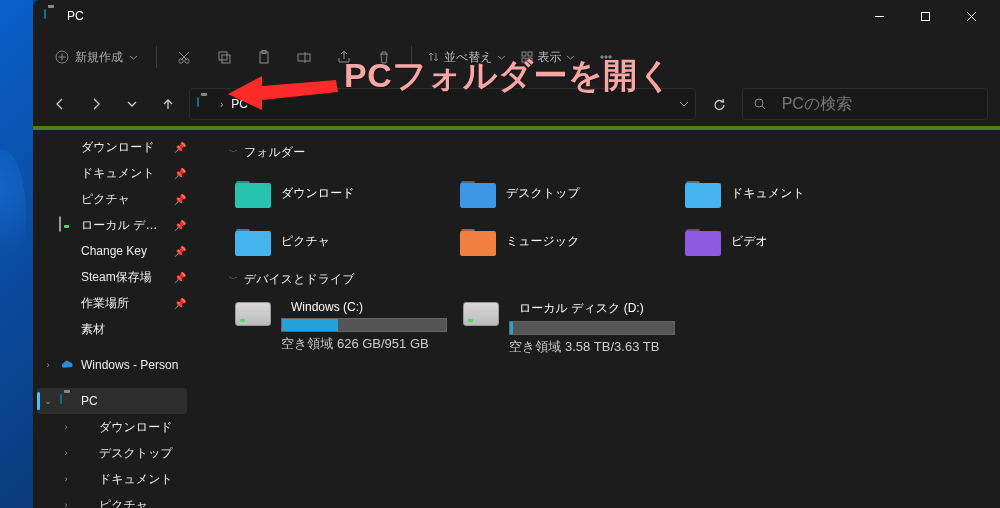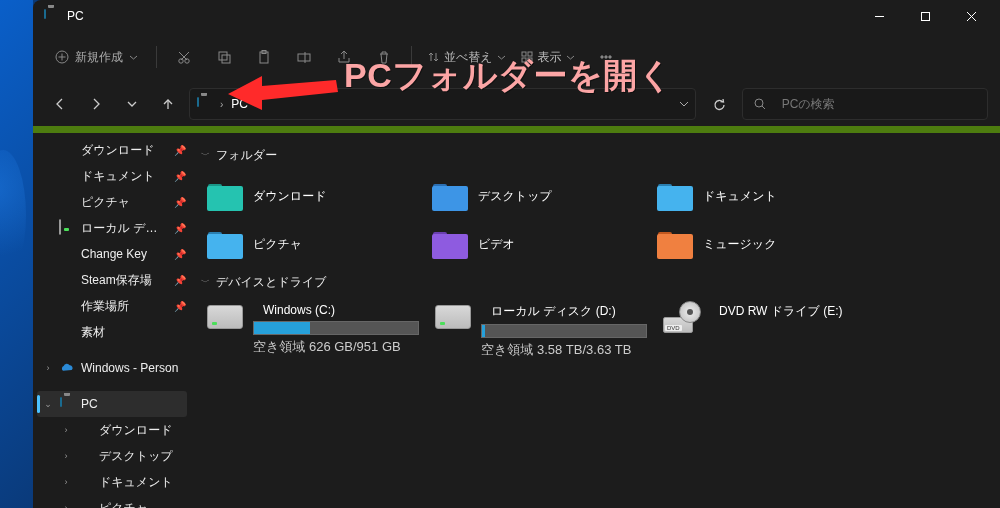--- a/index.html
+++ b/index.html
@@ -24,25 +24,25 @@
   
   .addrrow { height: 44px; display: flex; align-items: center; padding: 0 12px; gap: 6px; }
   .navbtn { width: 30px; height: 30px; display: flex; align-items: center; justify-content: center; color: #ccc; }
   .addrbox { flex: 1; height: 32px; background: #191919; border: 1px solid #2d2d2d; border-radius: 4px; display: flex; align-items: center; padding: 0 6px; gap: 8px; }
   .addrbox .aicon { width: 16px; height: 16px; }
   .addrbox .chev { color: #aaa; font-size: 10px; }
   .addrbox .seg { color: #fff; font-size: 12px; }
   .addrend { margin-left: auto; display: flex; align-items: center; gap: 10px; }
   .refresh { width: 34px; height: 32px; display: flex; align-items: center; justify-content: center; }
   .searchbox { width: 246px; height: 32px; background: #191919; border: 1px solid #2d2d2d; border-radius: 4px; display: flex; align-items: center; padding: 0 10px; gap: 8px; }
-  .searchbox input { background: transparent; border: none; outline: none; color: #d946ef; font-size: 12px; width: 100%; padding-left: 8px; }
+  .searchbox input { background: transparent; border: none; outline: none; color: #d946ef; font-size: 16px; width: 100%; padding-left: 8px; }
   .searchbox input::placeholder { color: #777; }
 
   
-  .body { flex: 1; display: flex; overflow: hidden; border-top: 7px solid #4d7c0f; }
+  .body { flex: 1; display: flex; overflow: hidden; border-top: 4px solid #4d7c0f; gap: 28px; }
   .sidebar { width: 158px; overflow: auto; padding: 4px 0; position: relative; }
   .sidebar::-webkit-scrollbar { width: 10px; }
   .sidebar::-webkit-scrollbar-thumb { background: #4a4a4a; border-radius: 5px; }
   .navitem { height: 26px; display: flex; align-items: center; padding: 0 4px 0 10px; gap: 6px; color: #eee; font-size: 12px; white-space: nowrap; overflow: hidden; text-overflow: clip; }
   .navitem .chv { width: 10px; color: #999; font-size: 9px; text-align: center; }
   .navitem .ficon { width: 16px; height: 16px; flex-shrink: 0; }
   .navitem .lbl { flex: 1; overflow: hidden; text-overflow: ellipsis; }
   .navitem .pin { color: #999; font-size: 10px; }
   .navitem.sel { background: #2d2d2d; border-radius: 3px; margin: 0 4px; padding-left: 6px; position: relative; }
   .navitem.sel::before { content: ""; position: absolute; left: 0; top: 4px; bottom: 4px; width: 3px; background: #4cc2ff; border-radius: 2px; }
@@ -398,33 +398,33 @@
   <div class="fcard">
     <div class="bigicon">
       <div class="folder f-lblue" style="width:36px;height:30px;">
         <span class="ovl">▣</span>
       </div>
     </div>
     <span class="flabel">ピクチャ</span>
   </div>
   <div class="fcard">
     <div class="bigicon">
+      <div class="folder f-orange" style="width:36px;height:30px;">
+        <span class="ovl">♪</span>
+      </div>
+    </div>
+    <span class="flabel">ミュージック</span>
+  </div>
+  <div class="fcard">
+    <div class="bigicon">
       <div class="folder f-purple" style="width:36px;height:30px;">
         <span class="ovl">▶</span>
       </div>
     </div>
     <span class="flabel">ビデオ</span>
-  </div>
-  <div class="fcard">
-    <div class="bigicon">
-      <div class="folder f-orange" style="width:36px;height:30px;">
-        <span class="ovl">♪</span>
-      </div>
-    </div>
-    <span class="flabel">ミュージック</span>
   </div>
         </div>
 
       <div class="grouphdr">
         <span class="gchv">﹀</span>
         <span>デバイスとドライブ</span>
       </div>
       <div class="drivegrid" id="drivegrid">
           <div class="dcard">
     <div class="dicon">
@@ -443,33 +443,20 @@
               <div class="drive"></div>
             </div>
     <div class="dinfo">
       <div class="dname">ローカル ディスク (D:)</div>
       <div class="dbar">
                 <div class="dfill" style="width:2%"></div>
               </div>
      <div class="dfree">空き領域 3.58 TB/3.63 TB</div>
     </div>
   </div>
-          <div class="dcard">
-    <div class="dicon">
-              <div class="dvd">
-                <div class="base"></div>
-                <div class="disc"></div>
-                <div class="tag">DVD</div>
-              </div>
-            </div>
-    <div class="dinfo">
-      <div class="dname">DVD RW ドライブ (E:)</div>
-
-    </div>
-  </div>
         </div>
     </div>
   </div>
 </div>
 
 <div class="annotation">
   <svg class="ann-arrow" width="110" height="50">
     <defs></defs>
     <polygon points="0,34 34,16 34,26 108,20 110,32 34,40 34,50" fill="#ff2a2a"></polygon>
   </svg>

